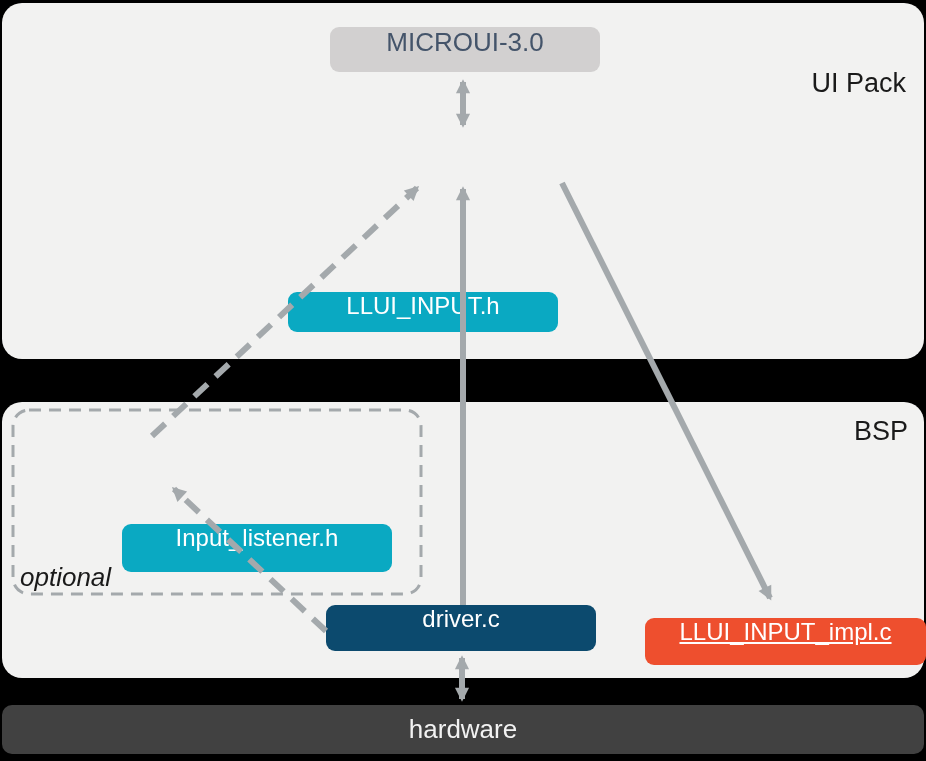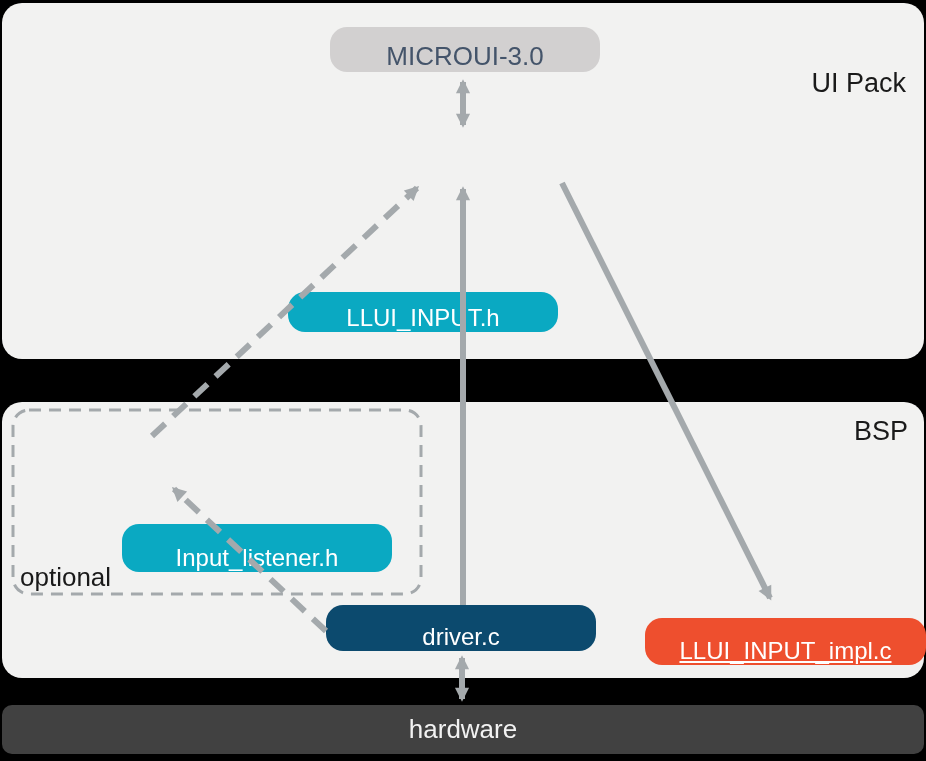--- a/index.html
+++ b/index.html
@@ -20,37 +20,38 @@
     background: #f2f2f1;
     border-radius: 20px;
   }
   .panel-label {
     position: absolute;
     font-size: 27px;
     color: #1a1a1a;
   }
   .node {
     position: absolute;
-    border-radius: 17px;
+    border-radius: 9px;
     display: flex;
-    align-items: flex-end;
+    align-items: flex-start;
     justify-content: center;
     color: #ffffff;
     font-size: 24px;
     white-space: nowrap;
   }
   .node.dark-text {
     color: #44546a;
     font-size: 26px;
   }
   #optional-label {
     position: absolute;
     left: 20px;
     top: 562px;
     font-size: 26px;
+    font-style: italic;
     color: #1a1a1a;
   }
   #hardware-bar {
     position: absolute;
     left: 2px;
     top: 705px;
     width: 922px;
     height: 49px;
     background: #414141;
     border-radius: 10px;

